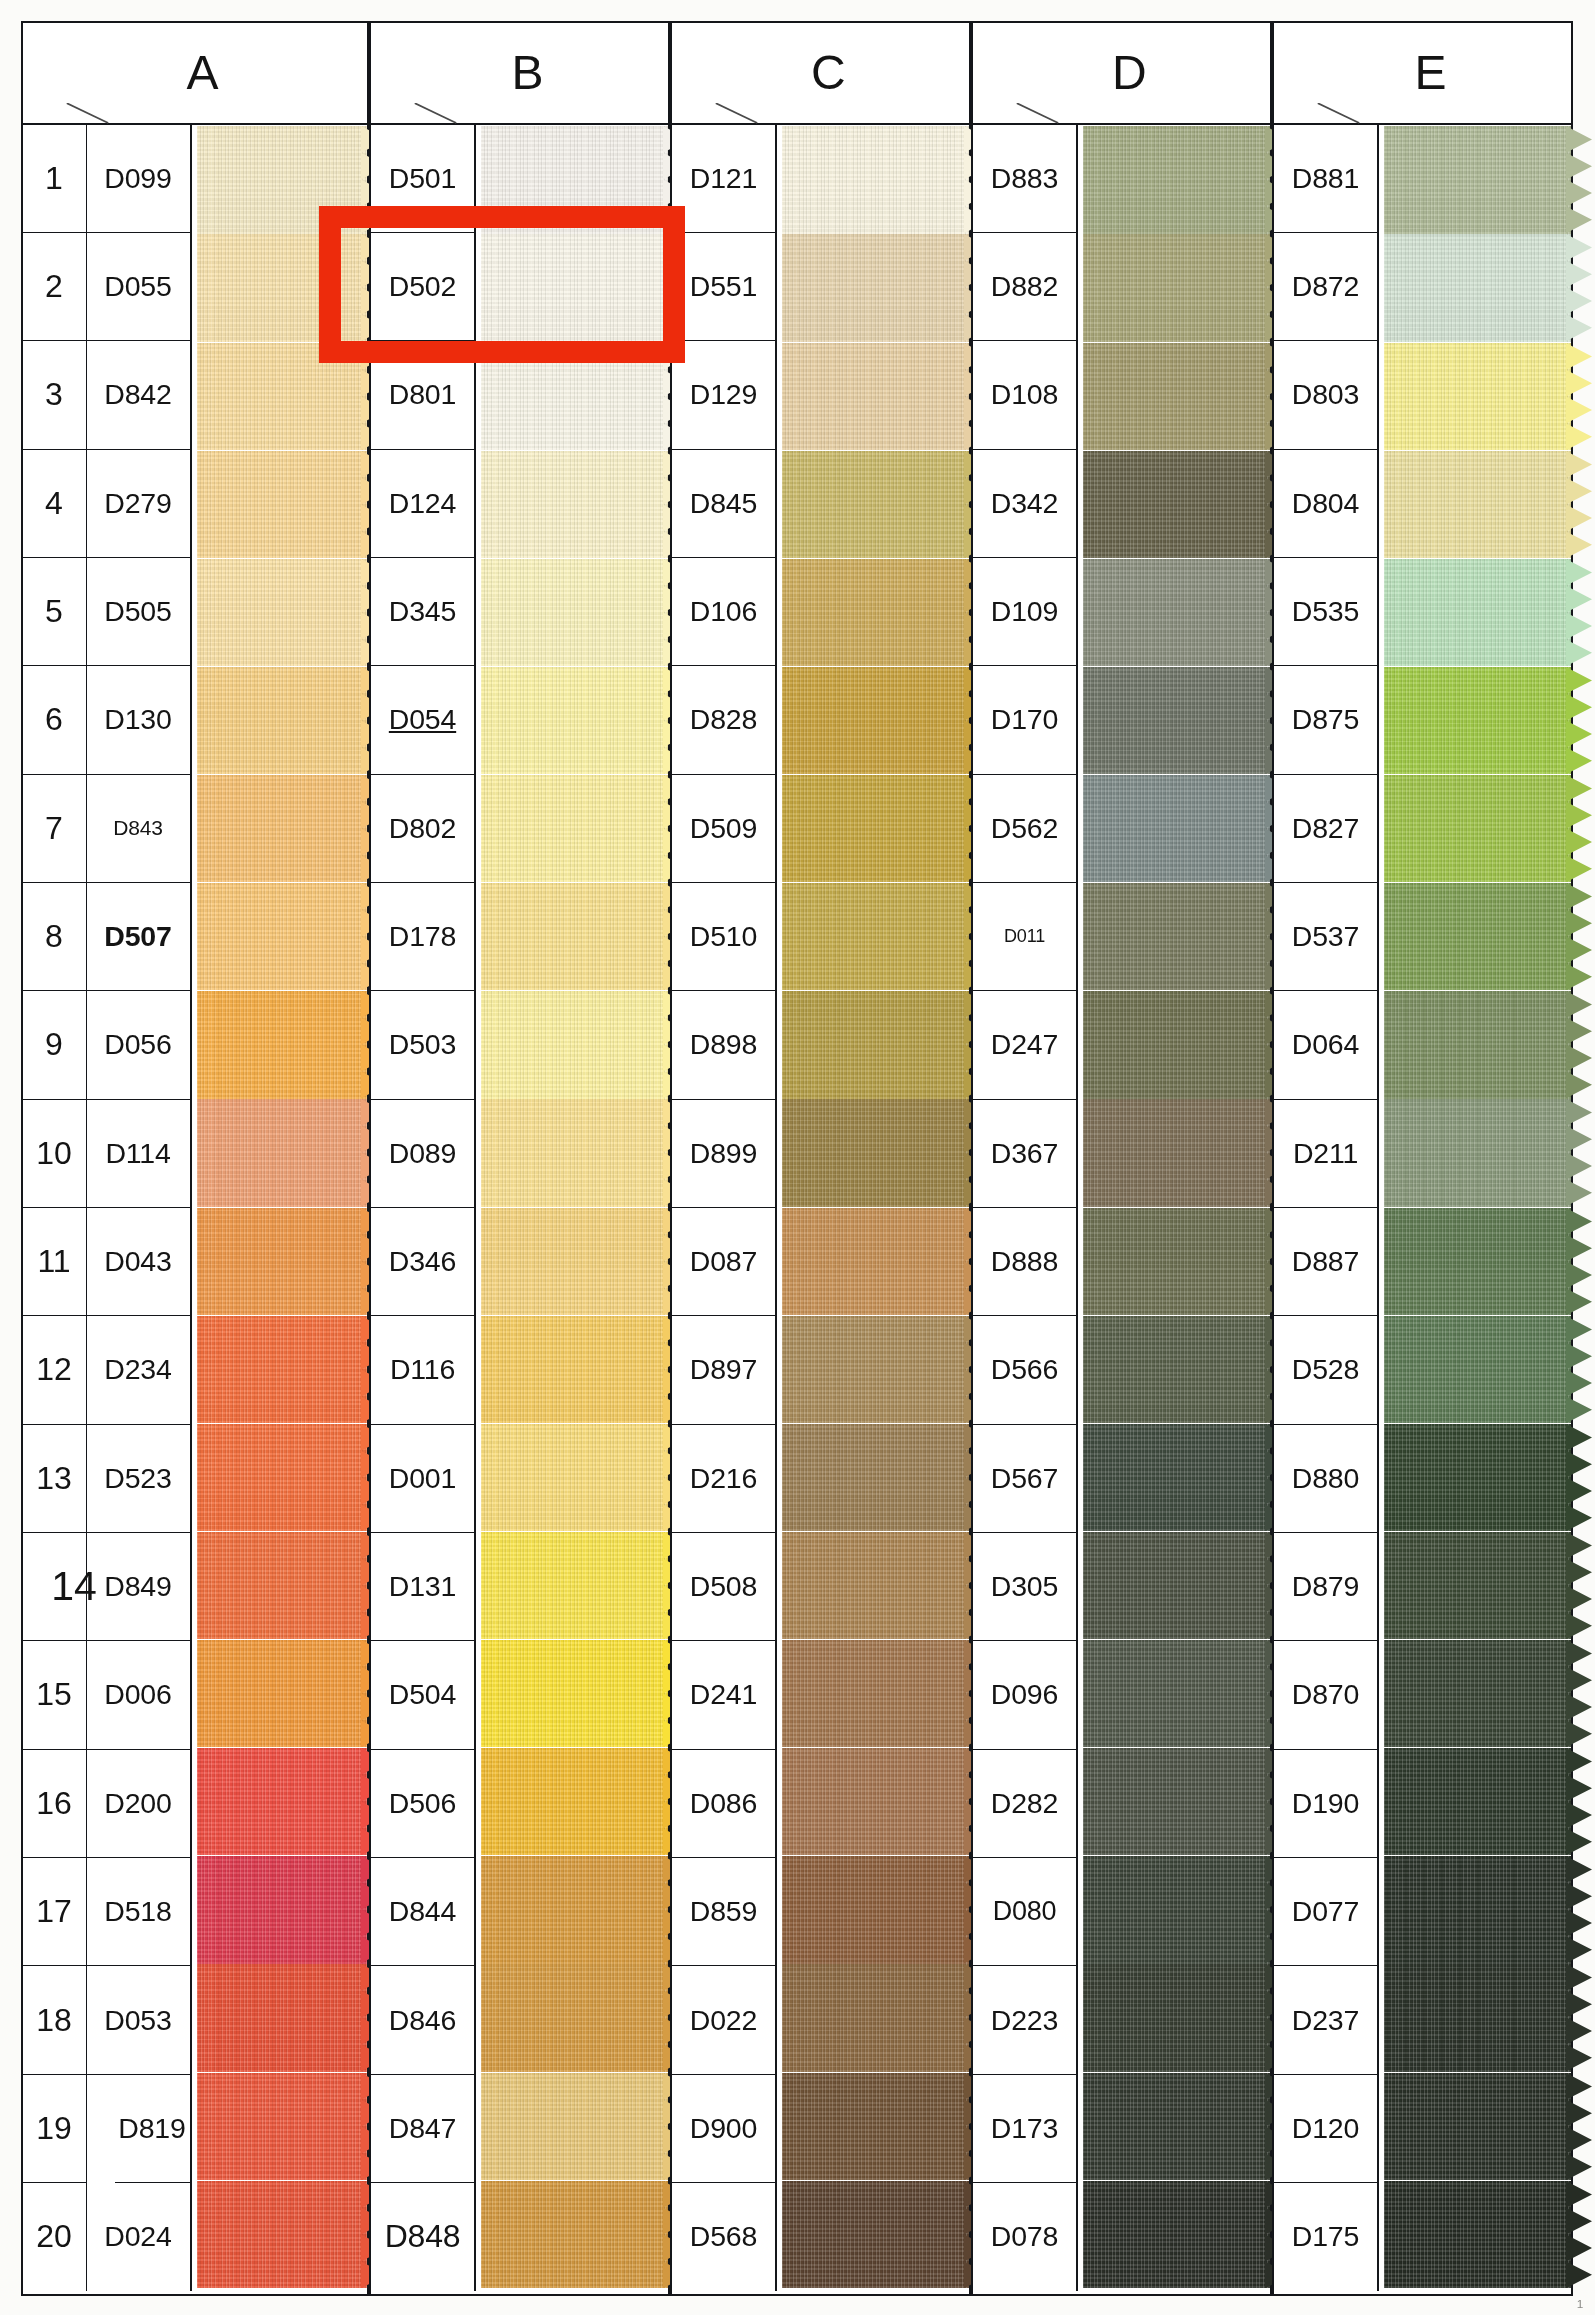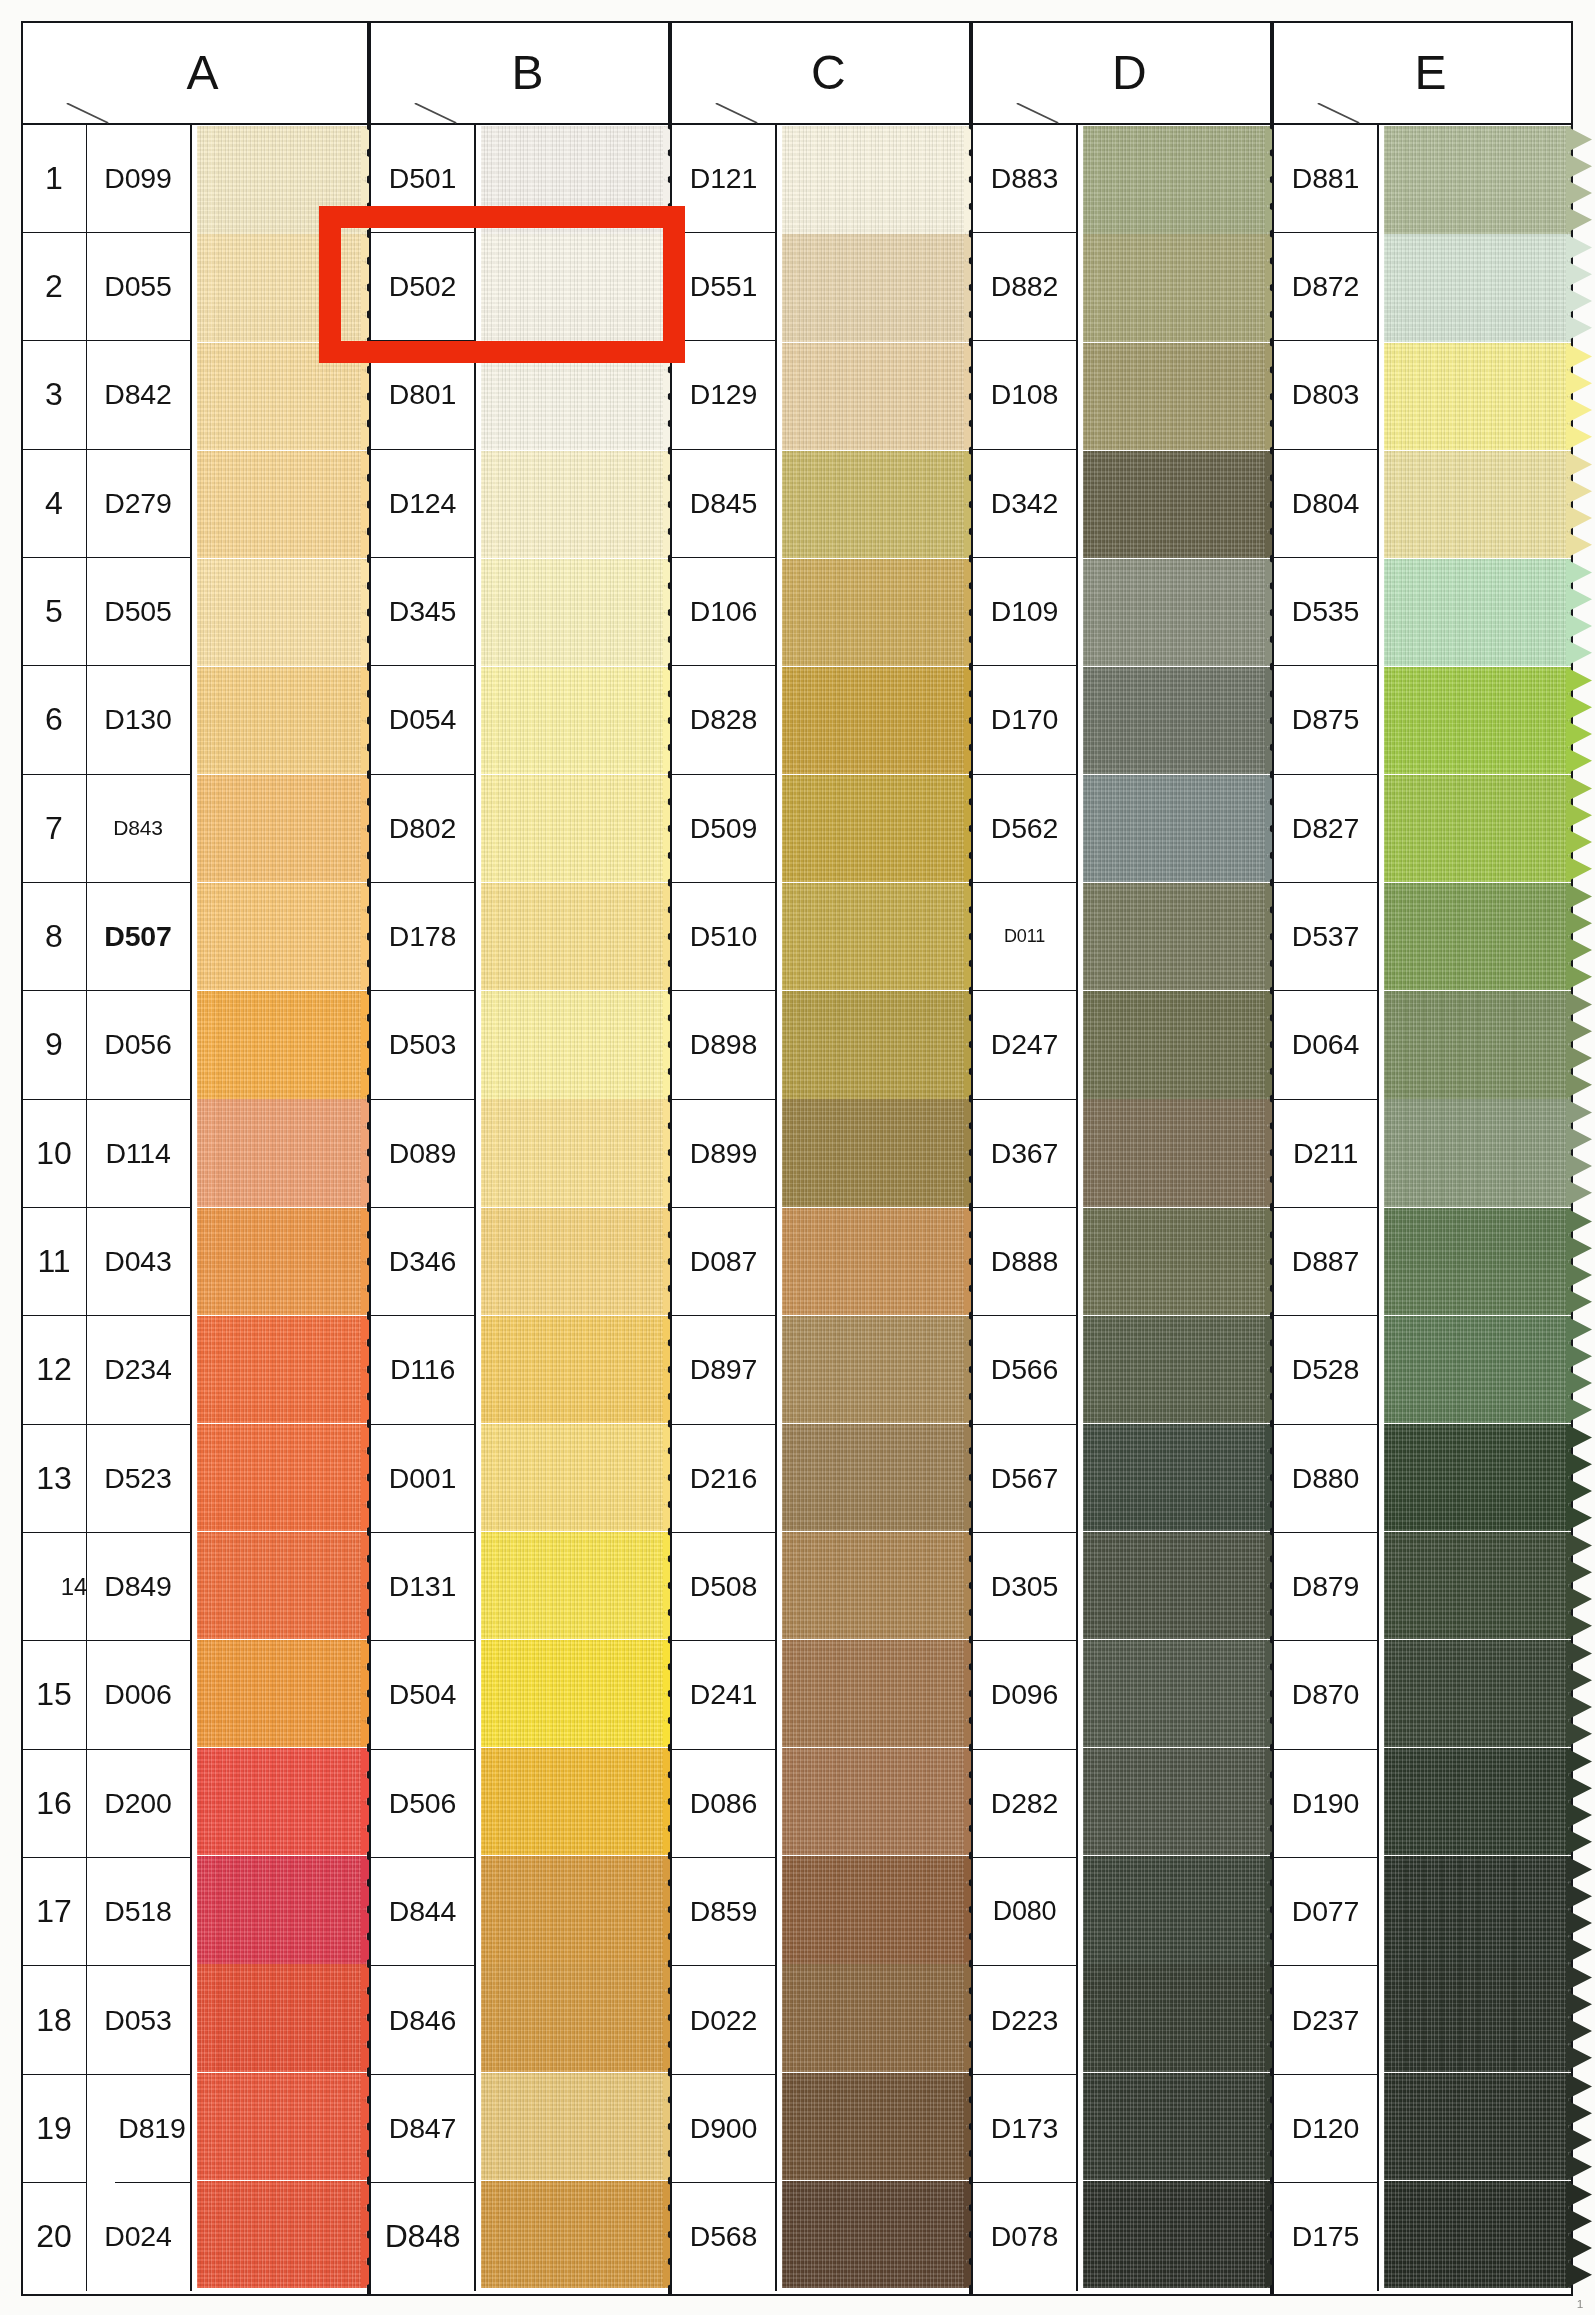--- a/index.html
+++ b/index.html
@@ -177,21 +177,21 @@
           <div class="idx-cell" style="font-size: 32px;">4</div>
           <div class="idx-cell" style="font-size: 32px;">5</div>
           <div class="idx-cell" style="font-size: 32px;">6</div>
           <div class="idx-cell" style="font-size: 32px;">7</div>
           <div class="idx-cell" style="font-size: 32px;">8</div>
           <div class="idx-cell" style="font-size: 32px;">9</div>
           <div class="idx-cell" style="font-size: 32px;">10</div>
           <div class="idx-cell" style="font-size: 32px;">11</div>
           <div class="idx-cell" style="font-size: 32px;">12</div>
           <div class="idx-cell" style="font-size: 32px; text-align: center;">13</div>
-          <div class="idx-cell" style="font-size: 24px; padding-left: 40px;">14</div>
+          <div class="idx-cell" style="font-size: 41px; padding-left: 40px;">14</div>
           <div class="idx-cell" style="font-size: 32px;">15</div>
           <div class="idx-cell" style="font-size: 32px;">16</div>
           <div class="idx-cell" style="font-size: 32px;">17</div>
           <div class="idx-cell" style="font-size: 32px;">18</div>
           <div class="idx-cell" style="font-size: 32px;">19</div>
           <div class="idx-cell" style="font-size: 32px;">20</div>
         </div>
       <div class="code-col" id="codes-A" style="width: 105px;">
           <div class="code-cell" style="font-size: 28.5px;">D099</div>
           <div class="code-cell" style="font-size: 28.5px;">D055</div>
@@ -388,21 +388,21 @@
           </svg>
       </span>
     </div>
     <div class="col-body" style="height: calc(100% - 105px);">
       <div class="code-col" id="codes-B" style="width: 105px;">
           <div class="code-cell" style="font-size: 28.5px;">D501</div>
           <div class="code-cell" style="font-size: 28.5px;">D502</div>
           <div class="code-cell" style="font-size: 28.5px;">D801</div>
           <div class="code-cell" style="font-size: 28.5px;">D124</div>
           <div class="code-cell" style="font-size: 28.5px;">D345</div>
-          <div class="code-cell" style="font-size: 28.5px;">D054</div>
+          <div class="code-cell" style="font-size: 28.5px; text-decoration: underline;">D054</div>
           <div class="code-cell" style="font-size: 28.5px;">D802</div>
           <div class="code-cell" style="font-size: 28.5px;">D178</div>
           <div class="code-cell" style="font-size: 28.5px;">D503</div>
           <div class="code-cell" style="font-size: 28.5px;">D089</div>
           <div class="code-cell" style="font-size: 28.5px;">D346</div>
           <div class="code-cell" style="font-size: 28.5px;">D116</div>
           <div class="code-cell" style="font-size: 28.5px;">D001</div>
           <div class="code-cell" style="font-size: 28.5px;">D131</div>
           <div class="code-cell" style="font-size: 28.5px;">D504</div>
           <div class="code-cell" style="font-size: 28.5px;">D506</div>

